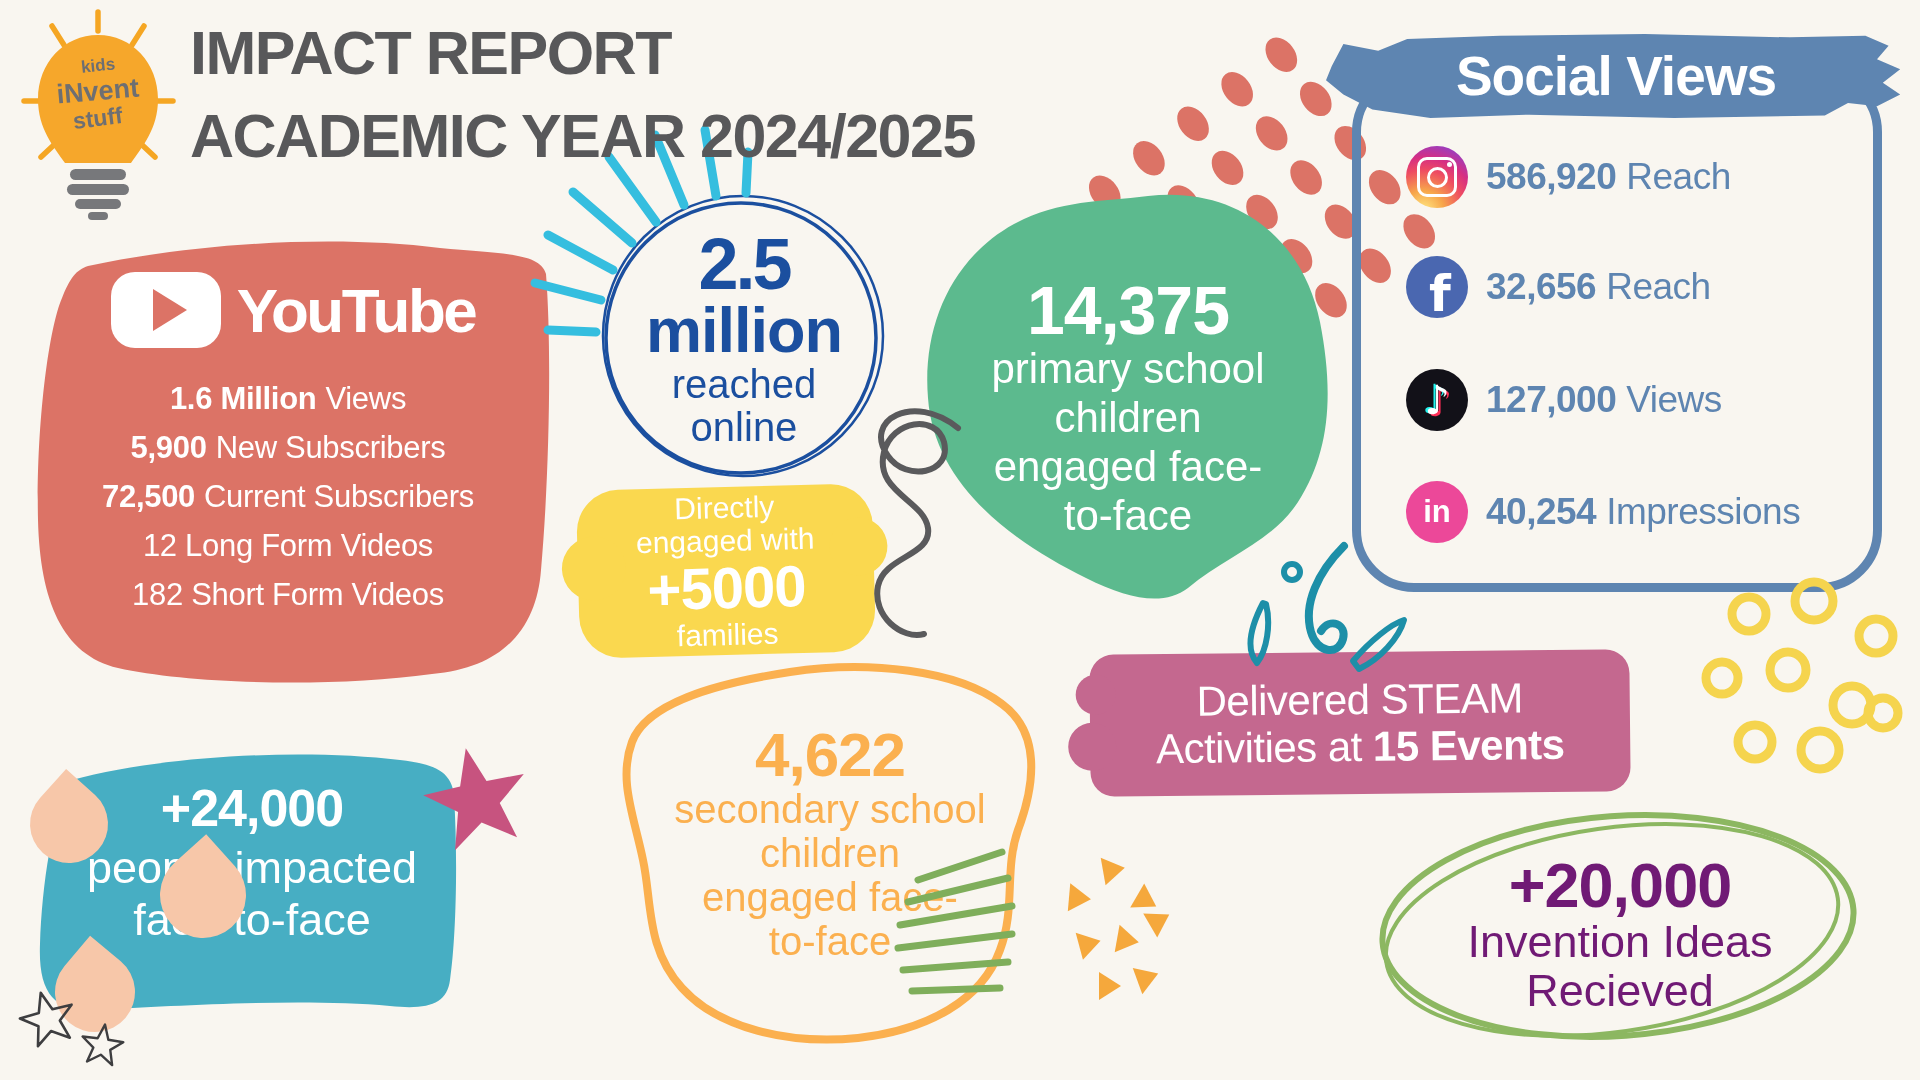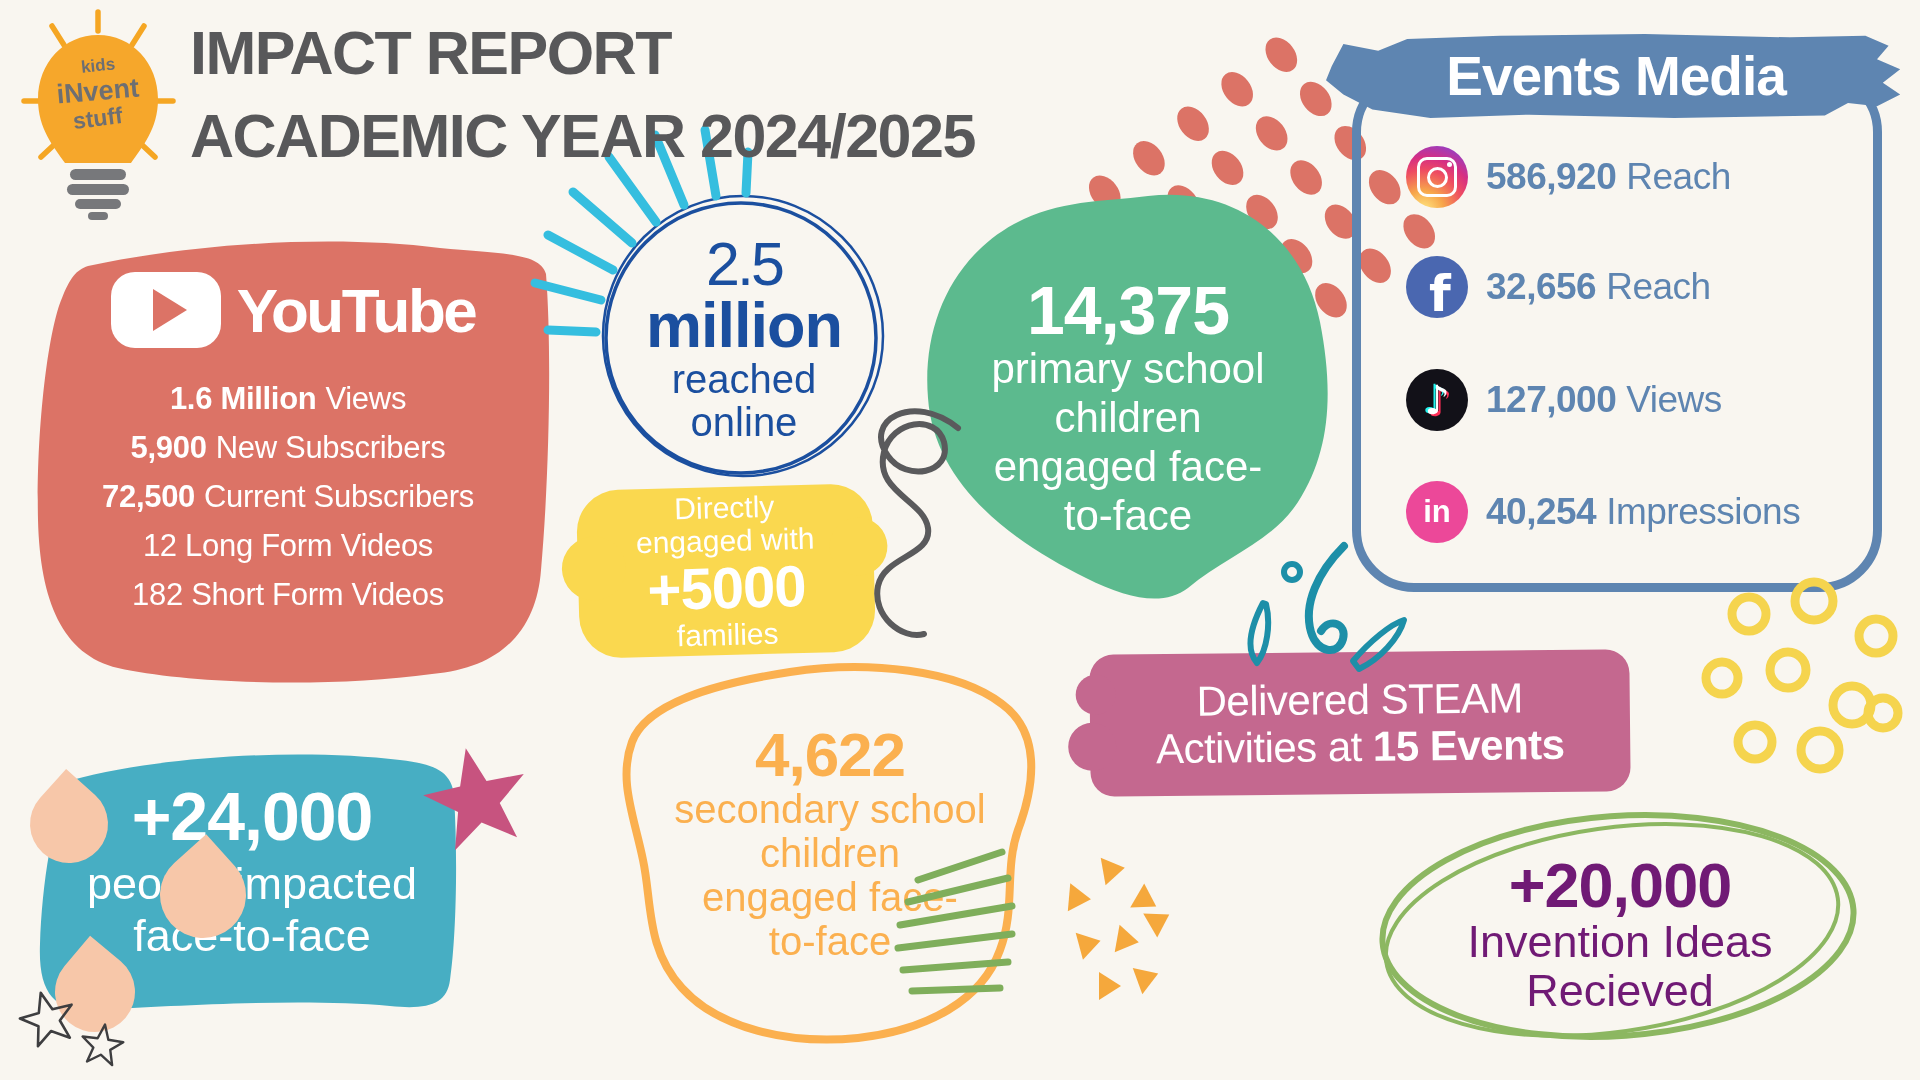--- a/index.html
+++ b/index.html
@@ -12,21 +12,21 @@
   
   .yt-row{display:flex;align-items:center;justify-content:center;gap:16px;}
   .yt-play{width:110px;height:76px;background:#fff;border-radius:24px;display:flex;align-items:center;justify-content:center;}
   .yt-tri{width:0;height:0;border-left:34px solid #DC7366;border-top:21px solid transparent;border-bottom:21px solid transparent;margin-left:8px;}
   .yt-word{font-size:62px;font-weight:bold;color:#fff;letter-spacing:-2.5px;}
   .stat-line{display:flex;justify-content:center;align-items:flex-end;font-size:31px;line-height:49px;color:#fff;letter-spacing:-0.3px;white-space:nowrap;}
   .stat-line .v{font-weight:bold;margin-right:9px;}
   .v:empty{display:none;}
   
   .circle-text{display:flex;flex-direction:column;align-items:center;justify-content:center;color:#1B4F9F;text-align:center;}
-  .ct-num{font-size:61px;font-weight:normal;line-height:.92;letter-spacing:-3px;}
+  .ct-num{font-size:72px;font-weight:bold;line-height:.92;letter-spacing:-3px;}
   .ct-unit{font-size:63px;font-weight:bold;line-height:1.05;letter-spacing:-1px;}
   .ct-sub{font-size:40px;line-height:1.08;}
   
   .yellow-blob{left:578px;top:487px;width:296px;height:168px;background:#FAD84F;border-radius:42px;transform:rotate(-1.5deg);}
   .yellow-blob::before{content:"";position:absolute;left:-16px;top:46px;width:64px;height:64px;background:#FAD84F;border-radius:50%;}
   .yellow-blob::after{content:"";position:absolute;right:-14px;top:34px;width:58px;height:58px;background:#FAD84F;border-radius:50%;}
   .fam-text{position:absolute;inset:0;display:flex;flex-direction:column;align-items:center;justify-content:center;color:#fff;text-align:center;z-index:2;}
   .fam-small{font-size:30px;line-height:1.13;}
   .fam-big{font-size:58px;font-weight:bold;line-height:1.02;letter-spacing:-1px;}
   
@@ -55,21 +55,21 @@
   .li{width:62px;height:62px;border-radius:50%;flex:0 0 62px;background:#ec4899;color:#fff;display:flex;align-items:center;justify-content:center;}
   .li span{font-size:31px;font-weight:bold;}
   
   .pink-blob{left:1090px;top:652px;width:540px;height:142px;background:#C4688F;border-radius:24px;transform:rotate(-0.6deg);}
   .pink-blob::before{content:"";position:absolute;left:-14px;top:20px;width:40px;height:40px;background:#C4688F;border-radius:50%;}
   .pink-blob::after{content:"";position:absolute;left:-22px;top:68px;width:48px;height:48px;background:#C4688F;border-radius:50%;}
   .steam-text{position:absolute;inset:0;display:flex;flex-direction:column;align-items:center;justify-content:center;color:#fff;text-align:center;z-index:2;}
   .steam-line{font-size:42px;line-height:1.12;letter-spacing:-0.5px;white-space:nowrap;}
   .steam-line b{margin-left:11px;}
   
-  .teal-num{font-size:68px;font-weight:bold;line-height:1.0;letter-spacing:-1px;text-align:right;}
+  .teal-num{font-size:52px;font-weight:bold;line-height:1.0;letter-spacing:-1px;text-align:right;}
   .teal-line{font-size:45px;line-height:1.16;}
   
   .or-text{display:flex;flex-direction:column;align-items:center;text-align:center;color:#FBB04F;}
   .or-num{font-size:62px;font-weight:bold;line-height:1.05;letter-spacing:-1px;}
   .or-line{font-size:40px;line-height:1.1;}
   
   .ideas-text{display:flex;flex-direction:column;align-items:center;text-align:center;color:#701a75;}
   .ideas-num{font-size:63px;font-weight:bold;line-height:1.05;letter-spacing:-1px;}
   .ideas-line{font-size:45px;line-height:1.08;}
 </style>
@@ -128,21 +128,21 @@
       <line x1="596" y1="332" x2="548" y2="330"></line>
     </g>
     <g fill="none" stroke="#8CB761">
       <ellipse cx="1618" cy="926" rx="236" ry="110" stroke-width="6" transform="rotate(-4 1618 926)"></ellipse>
       <ellipse cx="1612" cy="930" rx="228" ry="102" stroke-width="4" transform="rotate(-8 1612 930)"></ellipse>
     </g>
   </svg>
 
   <div class="a panel"></div>
   <div class="a brush">
-    <span class="brush-title">Events Media</span>
+    <span class="brush-title">Social Views</span>
   </div>
 
   <div class="a soc-row" style="left:1406px;top:145px">
     <div class="ig">
         <div class="ig-frame">
           <div class="ig-lens"></div>
           <div class="ig-dot"></div>
         </div>
       </div>
     <div class="soc-text"><span class="v">586,920</span><span class="l">Reach</span></div>

